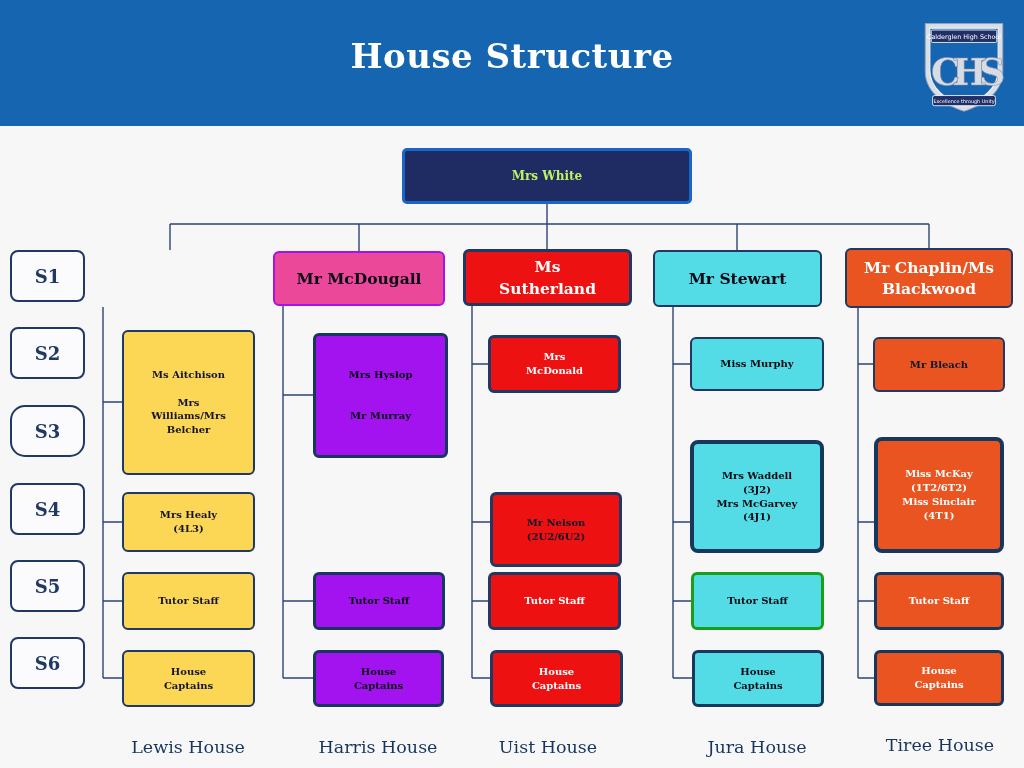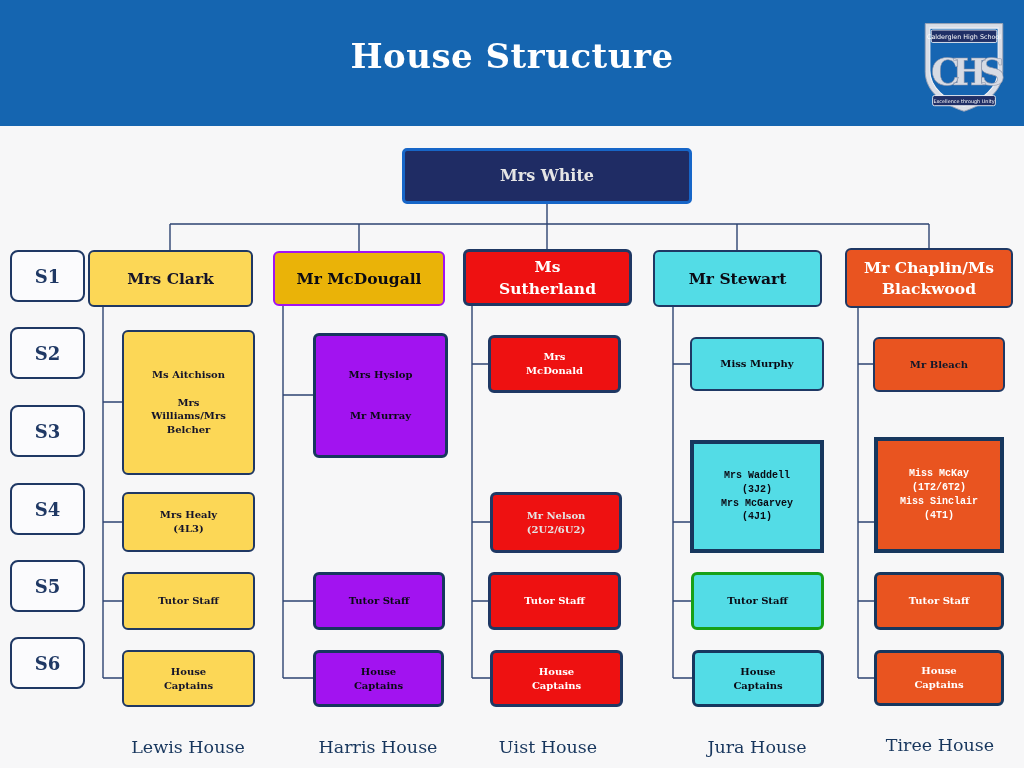--- a/index.html
+++ b/index.html
@@ -29,31 +29,31 @@
 
   
   .obox {
     position:absolute; z-index:2;
     display:flex; align-items:center; justify-content:center;
     text-align:center; font-weight:bold; font-size:10px; line-height:1.38;
     white-space:pre-line; border-style:solid; border-width:2.5px;
     border-radius:6px; padding:2px 4px;
   }
   .principal {
-    background:#1f2c64; border:3px solid #1766c8; color:#e5e5e5;
-    font-size:16px; border-radius:5px;
+    background:#1f2c64; border:3px solid #1766c8; color:#bef264;
+    font-size:12px; border-radius:5px;
   }
   .ybadge {
     position:absolute; left:10px; width:75px; height:52px; z-index:2;
     background:#fbfbfd; border:2px solid #1f3864; border-radius:8px;
     display:flex; align-items:center; justify-content:center;
     color:#1f3864; font-weight:bold; font-size:18px;
   }
   .head { font-size:15.5px; }
-  .thick { border-width:4px; border-radius:0;font-family:Liberation Mono, monospace; }
+  .thick { border-width:4px; border-radius:8px; }
   .footer-label {
     position:absolute; z-index:2; width:160px; text-align:center;
     color:#17365d; font-weight:normal; font-size:17.5px;
   }
 </style>
 </head>
 <body>
 
 <div class="stage">
 
@@ -77,53 +77,52 @@
       M283 306 V678 M283 395 H313 M283 601 H313 M283 678 H313
       M472 306 V678 M472 364 H488 M472 522 H490 M472 601 H488 M472 678 H490
       M673 307 V678 M673 364 H690 M673 522 H690 M673 601 H691 M673 678 H692
       M858 308 V678 M858 364 H873 M858 522 H874 M858 601 H874 M858 678 H874"></path>
   </svg>
 
   <div class="obox principal" style="left:402px; top:148px; width:290px; height:56px;">Mrs White</div>
 
   <div class="ybadge" style="top:250px;">S1</div>
   <div class="ybadge" style="top:327px;">S2</div>
-  <div class="ybadge" style="top:405px;">S3</div>
+  <div class="ybadge" style="top:405px;border-radius:15px;">S3</div>
   <div class="ybadge" style="top:483px;">S4</div>
   <div class="ybadge" style="top:560px;">S5</div>
   <div class="ybadge" style="top:637px;">S6</div>
 
-  <div class="obox head" style="left: 88px; top: 250px; width: 165px; height: 57px; background-color: rgb(252, 215, 86); color: rgb(20, 20, 42); border-color: rgb(31, 56, 100);">Mrs Clark</div>
   <div class="obox" style="left: 122px; top: 330px; width: 133px; height: 145px; background-color: rgb(252, 215, 86); color: rgb(20, 20, 42); border-color: rgb(31, 56, 100);">Ms Aitchison
 
 Mrs
 Williams/Mrs
 Belcher</div>
   <div class="obox" style="left: 122px; top: 492px; width: 133px; height: 60px; background-color: rgb(252, 215, 86); color: rgb(20, 20, 42); border-color: rgb(31, 56, 100);">Mrs Healy
 (4L3)</div>
   <div class="obox" style="left: 122px; top: 572px; width: 133px; height: 58px; background-color: rgb(252, 215, 86); color: rgb(20, 20, 42); border-color: rgb(31, 56, 100);">Tutor Staff</div>
   <div class="obox" style="left: 122px; top: 650px; width: 133px; height: 57px; background-color: rgb(252, 215, 86); color: rgb(20, 20, 42); border-color: rgb(31, 56, 100);">House
 Captains</div>
   <div class="footer-label" style="left:108px; top:737px;">Lewis House</div>
 
-  <div class="obox head" style="left: 273px; top: 251px; width: 172px; height: 55px; background-color: #eab308; color: rgb(10, 10, 20); border-color: rgb(162, 19, 240);">Mr McDougall</div>
+  <div class="obox head" style="left: 273px; top: 251px; width: 172px; height: 55px; background-color: #ec4899; color: rgb(10, 10, 20); border-color: rgb(162, 19, 240);">Mr McDougall</div>
   <div class="obox" style="left: 313px; top: 333px; width: 135px; height: 125px; border-width: 3px; background-color: rgb(162, 19, 240); color: rgb(10, 10, 20); border-color: rgb(23, 55, 94);">Mrs Hyslop
 
 
 Mr Murray</div>
   <div class="obox" style="left: 313px; top: 572px; width: 132px; height: 58px; border-width: 3px; background-color: rgb(162, 19, 240); color: rgb(10, 10, 20); border-color: rgb(23, 55, 94);">Tutor Staff</div>
   <div class="obox" style="left: 313px; top: 650px; width: 131px; height: 57px; border-width: 3px; background-color: rgb(162, 19, 240); color: rgb(10, 10, 20); border-color: rgb(23, 55, 94);">House
 Captains</div>
   <div class="footer-label" style="left:298px; top:737px;">Harris House</div>
 
   <div class="obox head" style="left: 463px; top: 249px; width: 169px; height: 57px; border-width: 3px; background-color: rgb(238, 17, 17); color: #ffffff; border-color: rgb(31, 56, 100);">Ms
 Sutherland</div>
   <div class="obox" style="left: 488px; top: 335px; width: 133px; height: 58px; border-width: 3px; background-color: rgb(238, 17, 17); color: rgb(255, 255, 255); border-color: rgb(31, 56, 100);">Mrs
 McDonald</div>
-  <div class="obox" style="left: 490px; top: 492px; width: 132px; height: 61px; border-width: 3px; background-color: rgb(238, 17, 17); color: #e5e5e5; border-color: rgb(31, 56, 100);">Mr Nelson
+  <div class="obox" style="left: 490px; top: 492px; width: 132px; height: 75px; border-width: 3px; background-color: rgb(238, 17, 17); color: #0f172a; border-color: rgb(31, 56, 100);">Mr Nelson
 (2U2/6U2)</div>
   <div class="obox" style="left: 488px; top: 572px; width: 133px; height: 58px; border-width: 3px; background-color: rgb(238, 17, 17); color: rgb(255, 255, 255); border-color: rgb(31, 56, 100);">Tutor Staff</div>
   <div class="obox" style="left: 490px; top: 650px; width: 133px; height: 57px; border-width: 3px; background-color: rgb(238, 17, 17); color: rgb(255, 255, 255); border-color: rgb(31, 56, 100);">House
 Captains</div>
   <div class="footer-label" style="left:468px; top:737px;">Uist House</div>
 
   <div class="obox head" style="left: 653px; top: 250px; width: 169px; height: 57px; background-color: rgb(83, 220, 230); color: rgb(10, 10, 20); border-color: rgb(31, 56, 100);">Mr Stewart</div>
   <div class="obox" style="left: 690px; top: 337px; width: 134px; height: 54px; background-color: rgb(83, 220, 230); color: rgb(10, 10, 20); border-color: rgb(31, 56, 100);">Miss Murphy</div>
   <div class="obox thick" style="left: 690px; top: 440px; width: 134px; height: 113px; background-color: rgb(83, 220, 230); color: rgb(10, 10, 20); border-color: rgb(23, 55, 94);">Mrs Waddell
 (3J2)

